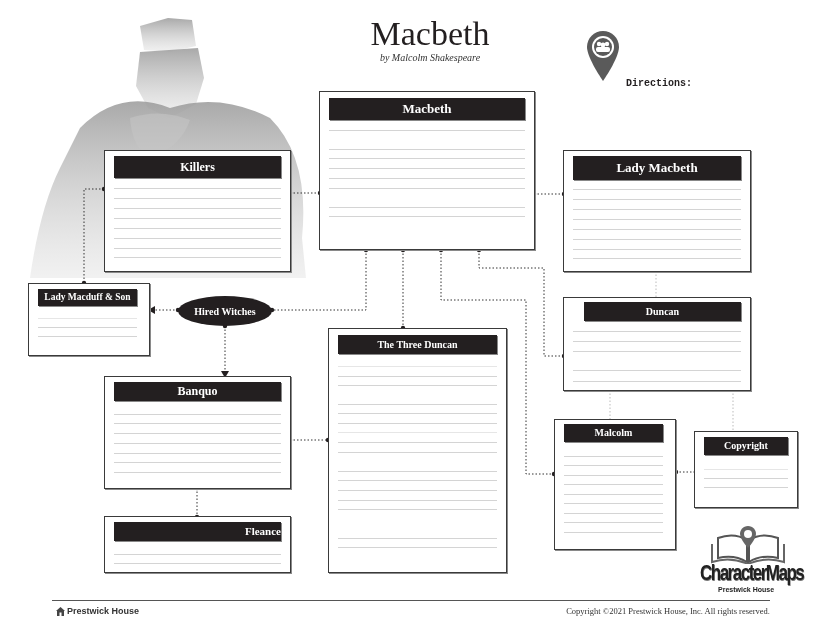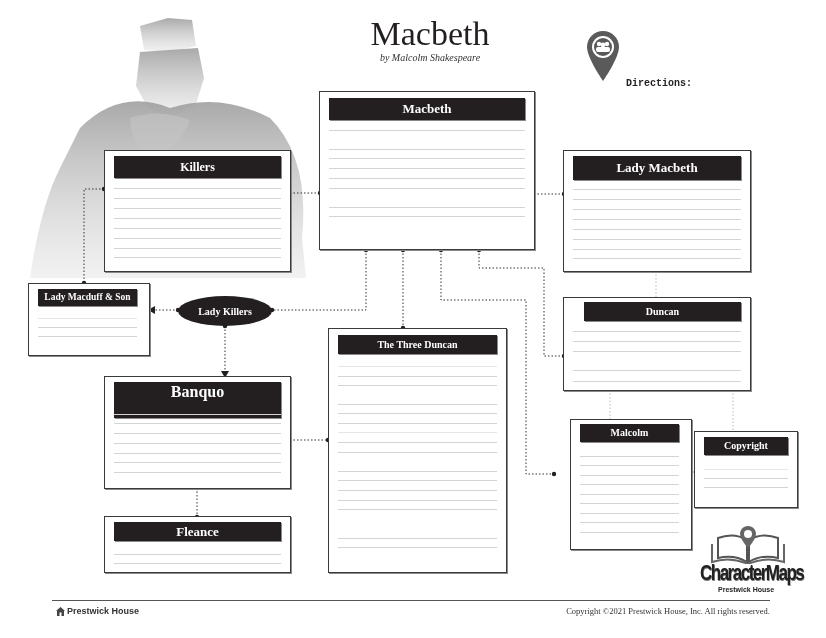--- a/index.html
+++ b/index.html
@@ -169,21 +169,21 @@
 
 <div class="box" style="left:28px;top:283px;width:122px;height:73px;">
   <div class="hdr" style="top:5px;height:17px;line-height:17px;font-size:9.5px;right:12px;">Lady Macduff &amp; Son</div>
   <div class="lines" style="top:34px;right:12px;">
     <div style="margin-bottom:8px;background:#e6e6e6"></div>
       <div style="margin-bottom:8px"></div>
       <div></div>
   </div>
 </div>
 
-<div class="oval">Lady Killers</div>
+<div class="oval">Hired Witches</div>
 
 <div class="box" style="left:563px;top:297px;width:188px;height:94px;">
   <div class="hdr" style="top:4px;height:19px;line-height:19px;font-size:10px;margin-left:11px;">Duncan</div>
   <div class="lines" style="top:33px;">
     <div style="margin-bottom:9px"></div>
       <div style="margin-bottom:9px"></div>
       <div style="margin-bottom:18px"></div>
       <div style="margin-bottom:10px"></div>
       <div></div>
   </div>
@@ -205,41 +205,41 @@
       <div style="margin-bottom:9px"></div>
       <div style="margin-bottom:9px"></div>
       <div style="margin-bottom:8px"></div>
       <div style="margin-bottom:28px"></div>
       <div style="margin-bottom:8px"></div>
       <div></div>
   </div>
 </div>
 
 <div class="box" style="left:104px;top:376px;width:187px;height:113px;">
-  <div class="hdr" style="top:5px;height:36px;line-height:19px;font-size:16px;">Banquo</div>
+  <div class="hdr" style="top:5px;height:19px;line-height:19px;font-size:12px;">Banquo</div>
   <div class="lines" style="top:37px;">
     <div style="margin-bottom:8px"></div>
       <div style="margin-bottom:9px"></div>
       <div style="margin-bottom:9px"></div>
       <div style="margin-bottom:9px"></div>
       <div style="margin-bottom:8px"></div>
       <div style="margin-bottom:9px"></div>
       <div></div>
   </div>
 </div>
 
 <div class="box" style="left:104px;top:516px;width:187px;height:57px;">
-  <div class="hdr" style="top:5px;height:19px;line-height:19px;font-size:13px;">Fleance</div>
+  <div class="hdr" style="top:5px;height:19px;line-height:19px;font-size:11px;text-align:right;">Fleance</div>
   <div class="lines" style="top:37px;">
     <div style="margin-bottom:8px"></div>
       <div></div>
   </div>
 </div>
 
-<div class="box" style="left:570px;top:419px;width:122px;height:131px;text-decoration:underline;">
+<div class="box" style="left:554px;top:419px;width:122px;height:131px;text-decoration:underline;">
   <div class="hdr" style="top:4px;height:18px;line-height:18px;font-size:10px;right:12px;">Malcolm</div>
   <div class="lines" style="top:36px;right:12px;">
     <div style="margin-bottom:8px"></div>
       <div style="margin-bottom:9px"></div>
       <div style="margin-bottom:8px"></div>
       <div style="margin-bottom:9px"></div>
       <div style="margin-bottom:8px"></div>
       <div style="margin-bottom:9px"></div>
       <div style="margin-bottom:8px"></div>
       <div style="margin-bottom:9px"></div>

